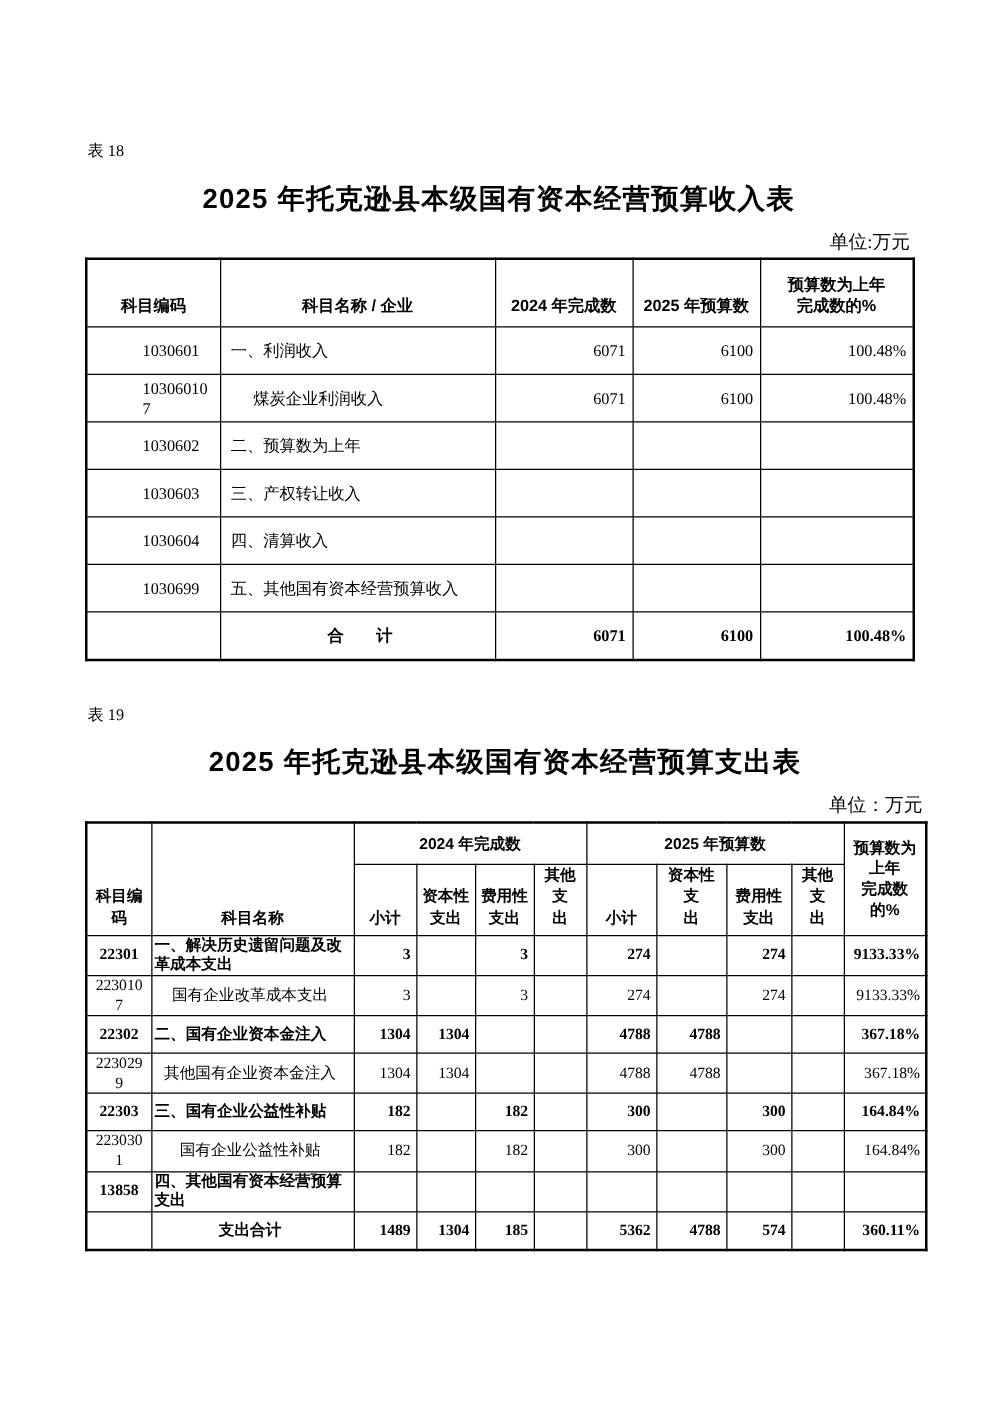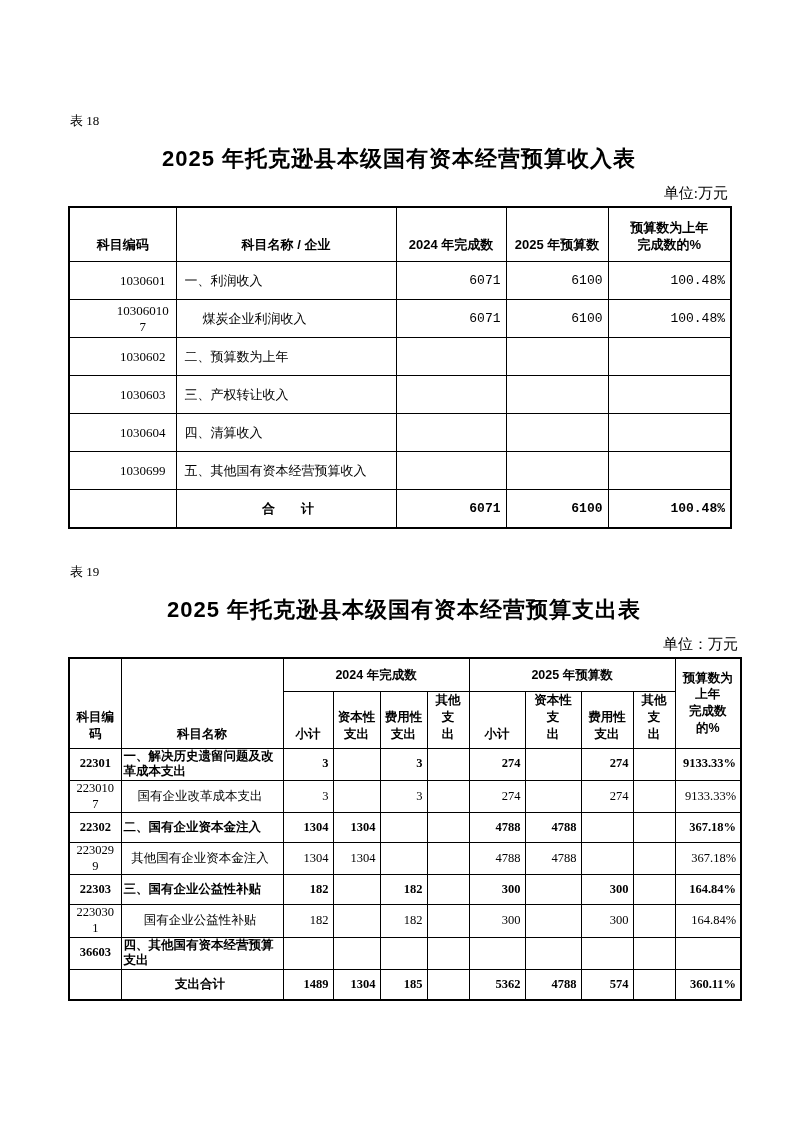--- a/index.html
+++ b/index.html
@@ -25,24 +25,24 @@
   table{border-collapse:collapse;table-layout:fixed;width:100%;border:2px solid #000;}
   th,td{border:1px solid #000;padding:0 4px;overflow:hidden;word-break:break-all;}
   th{
     font-family:"Liberation Sans","DejaVu Sans",sans-serif;
     font-weight:bold;font-size:13px;text-align:center;
     white-space:pre-line;line-height:1.35;
   }
   
   .t18 th{height:46px;vertical-align:bottom;padding-bottom:7px;}
   .t18 td{height:37px;vertical-align:middle;}
-  .t18 .code{text-align:center;padding-left:44px;}
+  .t18 .code{padding-left:44px;}
   .t18 .name{text-align:left;padding-left:8px;}
   .t18 .name.indent{padding-left:26px;}
-  .t18 .num{text-align:right;padding-right:5px;font-family:Liberation Mono, monospace;}
+  .t18 .num{text-align:right;padding-right:5px;}
   .t18 tr.total td{font-weight:bold;}
   .t18 tr.total .name{
     text-align:center;
     font-family:"Liberation Sans","DejaVu Sans",sans-serif;
   }
   
   .t19 th{font-size:12.5px;}
   .t19 .h-group{height:32px;vertical-align:middle;}
   .t19 .h-sub{height:46px;vertical-align:bottom;padding-bottom:5px;}
   .t19 .h-corner{vertical-align:bottom;padding-bottom:5px;}
@@ -269,21 +269,21 @@
           <td class="num"></td>
           <td class="num">182</td>
           <td class="num"></td>
           <td class="num">300</td>
           <td class="num"></td>
           <td class="num">300</td>
           <td class="num"></td>
           <td class="num">164.84%</td>
         </tr>
         <tr class="bold">
-          <td class="code">36603</td>
+          <td class="code">13858</td>
           <td class="name">四、其他国有资本经营预算支出</td>
           <td class="num"></td>
           <td class="num"></td>
           <td class="num"></td>
           <td class="num"></td>
           <td class="num"></td>
           <td class="num"></td>
           <td class="num"></td>
           <td class="num"></td>
           <td class="num"></td>

